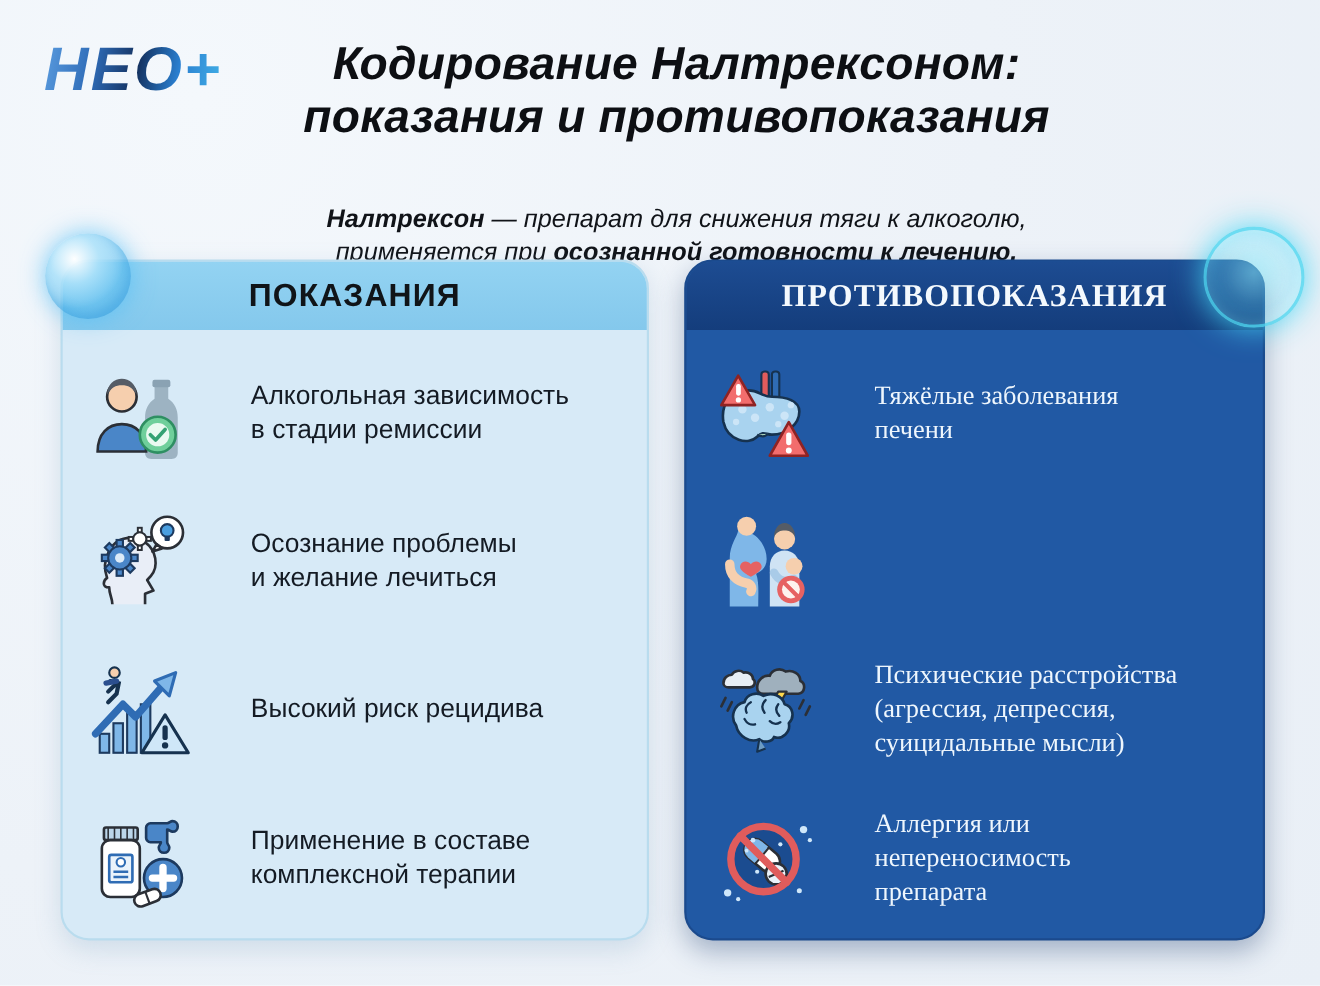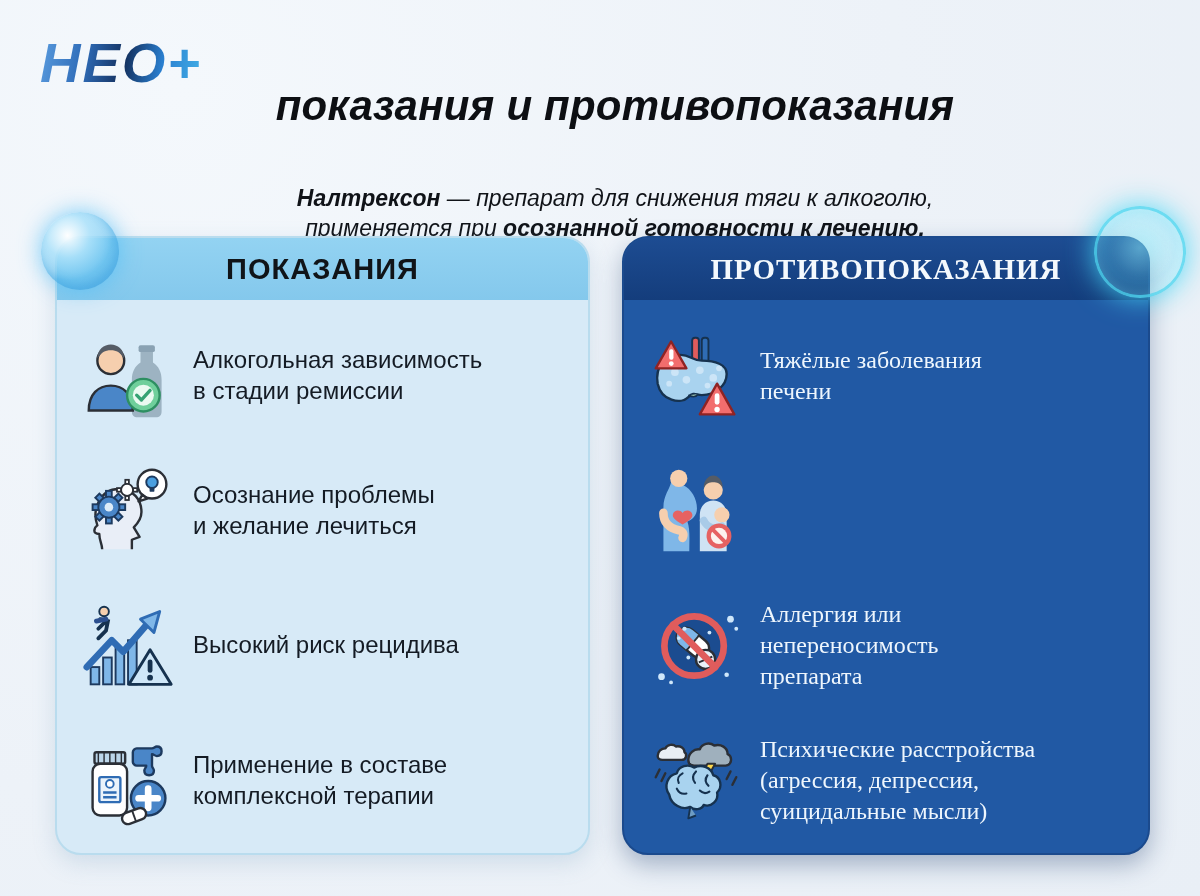--- a/index.html
+++ b/index.html
@@ -34,21 +34,21 @@
     box-shadow:0 10px 24px rgba(30,60,110,.35);
     font-family:Liberation Serif, serif;
   }
   .card-header{
     height:62px;border-radius:24px 24px 0 0;display:flex;align-items:center;justify-content:center;
     font-size:29px;font-weight:800;letter-spacing:1px;
   }
   .card-light .card-header{background:linear-gradient(180deg,#93d3f2,#84c8ec);color:#101418;}
   .card-dark .card-header{background:linear-gradient(180deg,#1d4c92,#143d7c);color:#f4f9fd;}
   .card-body{height:540px;padding:8px 18px 5px 22px;display:flex;flex-direction:column;justify-content:space-around;}
-  .item{display:flex;align-items:center;}
+  .item{display:flex;align-items:center;gap:35px;}
   .item .ico{width:100px;min-width:100px;height:96px;display:flex;align-items:center;justify-content:center;}
   .item .txt{font-size:24px;line-height:1.28;white-space:pre-line;padding-left:14px;}
   .card-light .txt{color:#141b24;font-weight:500;}
   .card-dark .txt{color:#eef6fd;font-weight:500;}
   
   .bubble-left{
     position:absolute;left:-16px;top:-26px;width:78px;height:78px;border-radius:50%;
     background:radial-gradient(circle at 34% 30%, rgba(255,255,255,.95) 0%, rgba(170,225,250,.85) 30%, rgba(90,190,240,.55) 60%, rgba(60,170,235,.25) 78%, transparent 82%);
     box-shadow:0 0 22px rgba(80,190,245,.75), inset -4px -6px 10px rgba(40,150,220,.45);
   }
@@ -59,21 +59,21 @@
     box-shadow:0 0 28px rgba(70,215,245,.9), inset 0 0 18px rgba(120,235,255,.6);
   }
   svg{display:block;}
 </style>
 </head>
 <body>
 
 <div class="top">
   <div class="logo">НЕО+</div>
   <div class="title">
-    <br>
+    <span>Кодирование Налтрексоном:</span><br>
     <span>показания и противопоказания</span>
   </div>
   <div class="subtitle">
     <b>Налтрексон</b><span> — препарат для снижения тяги к алкоголю,</span><br>
     <span>применяется при </span><b>осознанной готовности к лечению.</b>
   </div>
 </div>
 
 <div class="cards">
 
@@ -234,20 +234,38 @@
             <circle cx="72" cy="74" r="13" fill="#e66262"></circle>
             <circle cx="72" cy="74" r="8.5" fill="#fdf3ee"></circle>
             <path d="M65 67l14 14" stroke="#e66262" stroke-width="4" stroke-linecap="round"></path>
           </svg>
         </span>
       </div>
 
       <div class="item">
         <span class="ico">
           <svg width="92" height="92" viewBox="0 0 96 96">
+            <path d="M40 26c0-7 6-12 12-11 2-6 10-8 15-4 7-2 14 2 14 9 5 2 5 11-2 12H46c-5 0-6-3-6-6z" fill="#9fb0bd" stroke="#2b2f36" stroke-width="2.5" stroke-linejoin="round"></path>
+            <path d="M8 22c0-5 4-8 8-8 2-4 8-5 11-2 5-1 9 2 9 6 3 2 2 8-3 8H13c-3 0-5-2-5-4z" fill="#e8eef4" stroke="#2b2f36" stroke-width="2.5" stroke-linejoin="round"></path>
+            <polygon points="60,30 50,48 57,48 49,64 68,44 60,44 68,30" fill="#ffd84d" stroke="#2b2f36" stroke-width="2" stroke-linejoin="round"></polygon>
+            <path d="M10 36l-4 8M16 40l-4 8" stroke="#2b2f36" stroke-width="2.5" stroke-linecap="round"></path>
+            <path d="M84 38l-4 8M90 44l-4 8" stroke="#2b2f36" stroke-width="2.5" stroke-linecap="round"></path>
+            <path d="M20 62c-6-8-2-20 8-22 2-8 12-10 18-6 8-4 18 0 20 8 8 2 10 12 4 18 2 8-6 16-14 13-2 5-10 6-14 2-8 4-20-2-22-13z" fill="#a9d3ef" stroke="#16324f" stroke-width="2.5" stroke-linejoin="round"></path>
+            <path d="M34 40c-4 2-6 6-4 10M48 38c-4 4-4 8-1 12M60 42c-3 4-2 8 1 11M28 56c2 4 6 6 10 5M52 58c3 3 7 3 10 1" fill="none" stroke="#16324f" stroke-width="2.2" stroke-linecap="round"></path>
+            <path d="M42 75l-2 12 8-3" fill="#6d9cc4" stroke="#16324f" stroke-width="2" stroke-linejoin="round"></path>
+          </svg>
+        </span>
+        <span class="txt">Психические расстройства
+(агрессия, депрессия,
+суицидальные мысли)</span>
+      </div>
+
+      <div class="item">
+        <span class="ico">
+          <svg width="92" height="92" viewBox="0 0 96 96">
             <circle cx="46" cy="48" r="31" fill="#1b4c90"></circle>
             <g transform="rotate(40 44 44)">
               <rect x="26" y="34" width="38" height="20" rx="10" fill="#ffffff" stroke="#2b2f36" stroke-width="2.5"></rect>
               <path d="M26 44a10 10 0 0 0 10 10h8V34h-8a10 10 0 0 0-10 10z" fill="#7fb7e8"></path>
               <path d="M45 34v20" stroke="#2b2f36" stroke-width="2"></path>
             </g>
             <circle cx="58" cy="62" r="10" fill="#e9f2fa" stroke="#2b2f36" stroke-width="2.5"></circle>
             <path d="M51 65l14-6" stroke="#2b2f36" stroke-width="2"></path>
             <circle cx="46" cy="48" r="31" fill="none" stroke="#e05c5c" stroke-width="7"></circle>
             <path d="M24 26L68 70" stroke="#e05c5c" stroke-width="7" stroke-linecap="round"></path>
@@ -262,33 +280,15 @@
                 <circle cx="22" cy="86" r="2"></circle>
                 <circle cx="80" cy="78" r="2.4"></circle>
             </g>
           </svg>
         </span>
         <span class="txt">Аллергия или
 непереносимость
 препарата</span>
       </div>
 
-      <div class="item">
-        <span class="ico">
-          <svg width="92" height="92" viewBox="0 0 96 96">
-            <path d="M40 26c0-7 6-12 12-11 2-6 10-8 15-4 7-2 14 2 14 9 5 2 5 11-2 12H46c-5 0-6-3-6-6z" fill="#9fb0bd" stroke="#2b2f36" stroke-width="2.5" stroke-linejoin="round"></path>
-            <path d="M8 22c0-5 4-8 8-8 2-4 8-5 11-2 5-1 9 2 9 6 3 2 2 8-3 8H13c-3 0-5-2-5-4z" fill="#e8eef4" stroke="#2b2f36" stroke-width="2.5" stroke-linejoin="round"></path>
-            <polygon points="60,30 50,48 57,48 49,64 68,44 60,44 68,30" fill="#ffd84d" stroke="#2b2f36" stroke-width="2" stroke-linejoin="round"></polygon>
-            <path d="M10 36l-4 8M16 40l-4 8" stroke="#2b2f36" stroke-width="2.5" stroke-linecap="round"></path>
-            <path d="M84 38l-4 8M90 44l-4 8" stroke="#2b2f36" stroke-width="2.5" stroke-linecap="round"></path>
-            <path d="M20 62c-6-8-2-20 8-22 2-8 12-10 18-6 8-4 18 0 20 8 8 2 10 12 4 18 2 8-6 16-14 13-2 5-10 6-14 2-8 4-20-2-22-13z" fill="#a9d3ef" stroke="#16324f" stroke-width="2.5" stroke-linejoin="round"></path>
-            <path d="M34 40c-4 2-6 6-4 10M48 38c-4 4-4 8-1 12M60 42c-3 4-2 8 1 11M28 56c2 4 6 6 10 5M52 58c3 3 7 3 10 1" fill="none" stroke="#16324f" stroke-width="2.2" stroke-linecap="round"></path>
-            <path d="M42 75l-2 12 8-3" fill="#6d9cc4" stroke="#16324f" stroke-width="2" stroke-linejoin="round"></path>
-          </svg>
-        </span>
-        <span class="txt">Психические расстройства
-(агрессия, депрессия,
-суицидальные мысли)</span>
-      </div>
-
     </div>
   </div>
 </div>
 
 </body></html>

